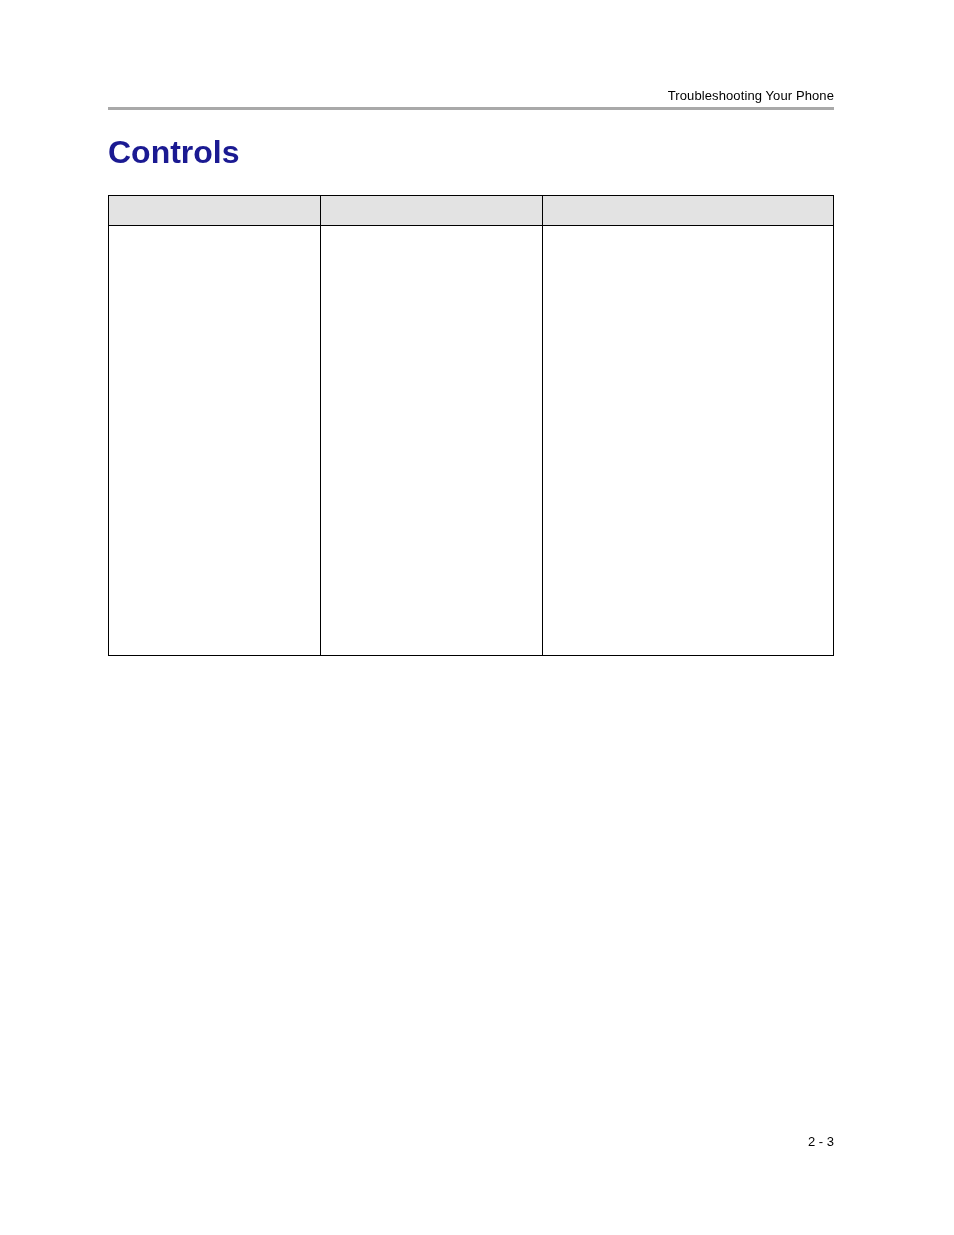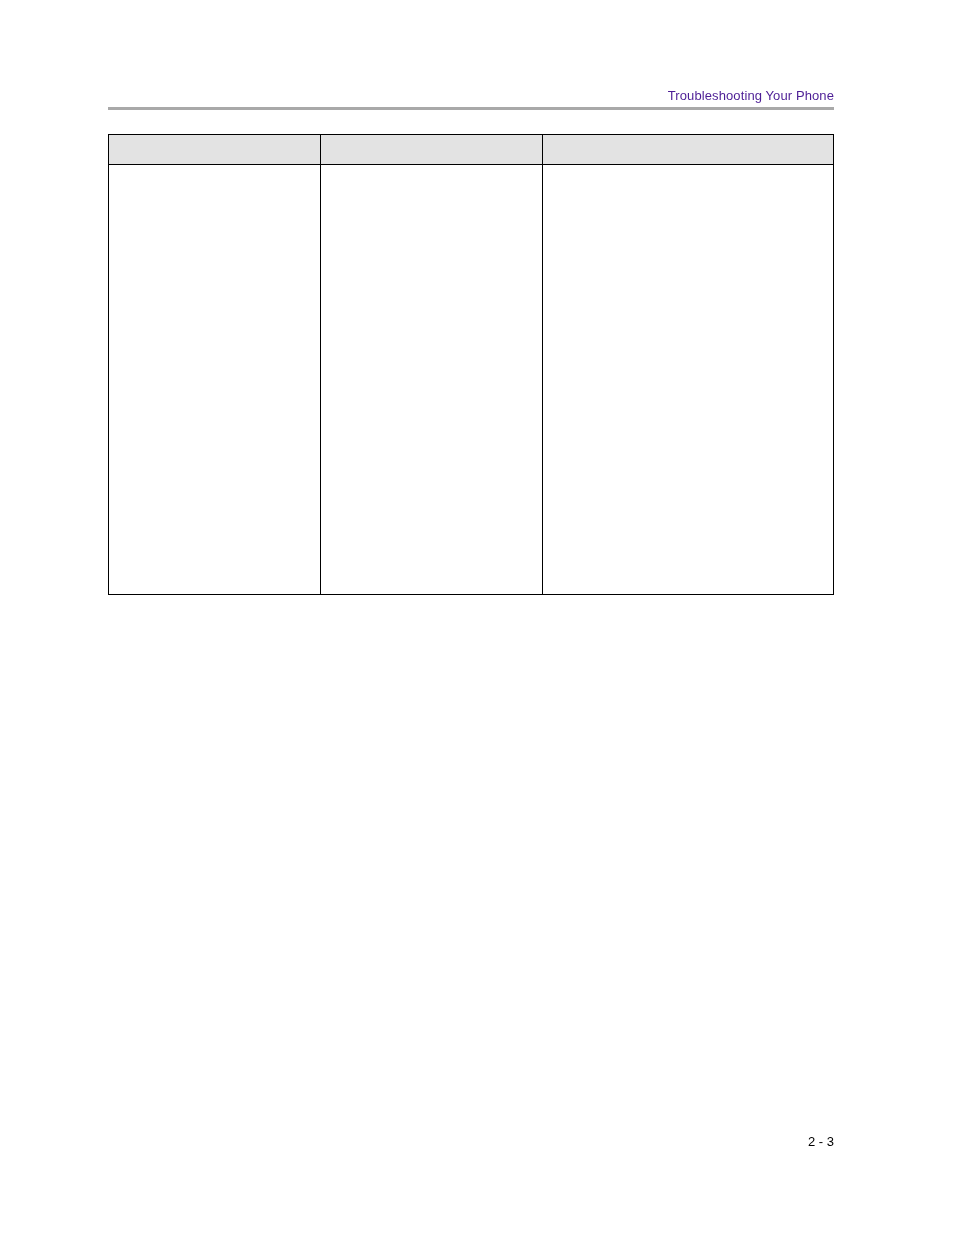--- a/index.html
+++ b/index.html
@@ -14,21 +14,21 @@
     height: 1235px;
     position: relative;
     box-sizing: border-box;
     padding: 88px 120px 0 108px;
   }
   .running-header {
     text-align: right;
     font-size: 13px;
     font-weight: 400;
     letter-spacing: 0.1px;
-    color: #4c1d95;
+    color: #000000;
     margin-bottom: 4px;
   }
   .header-rule {
     border: none;
     border-top: 3px solid #a9a9a9;
     margin: 0 0 24px 0;
   }
   .section-heading {
     font-family: "Futura", "Helvetica Neue", Helvetica, Arial, sans-serif;
     font-size: 32px;
@@ -70,20 +70,21 @@
 </style>
 </head>
 <body>
 
 <div class="page">
 
   <div class="running-header">Troubleshooting Your Phone</div>
 
   <hr class="header-rule">
 
+  <h1 class="section-heading">Controls</h1>
 
   <table class="troubleshoot">
     <colgroup>
       <col class="col1">
       <col class="col2">
       <col class="col3">
     </colgroup>
     <thead>
       <tr>
         <th></th>

